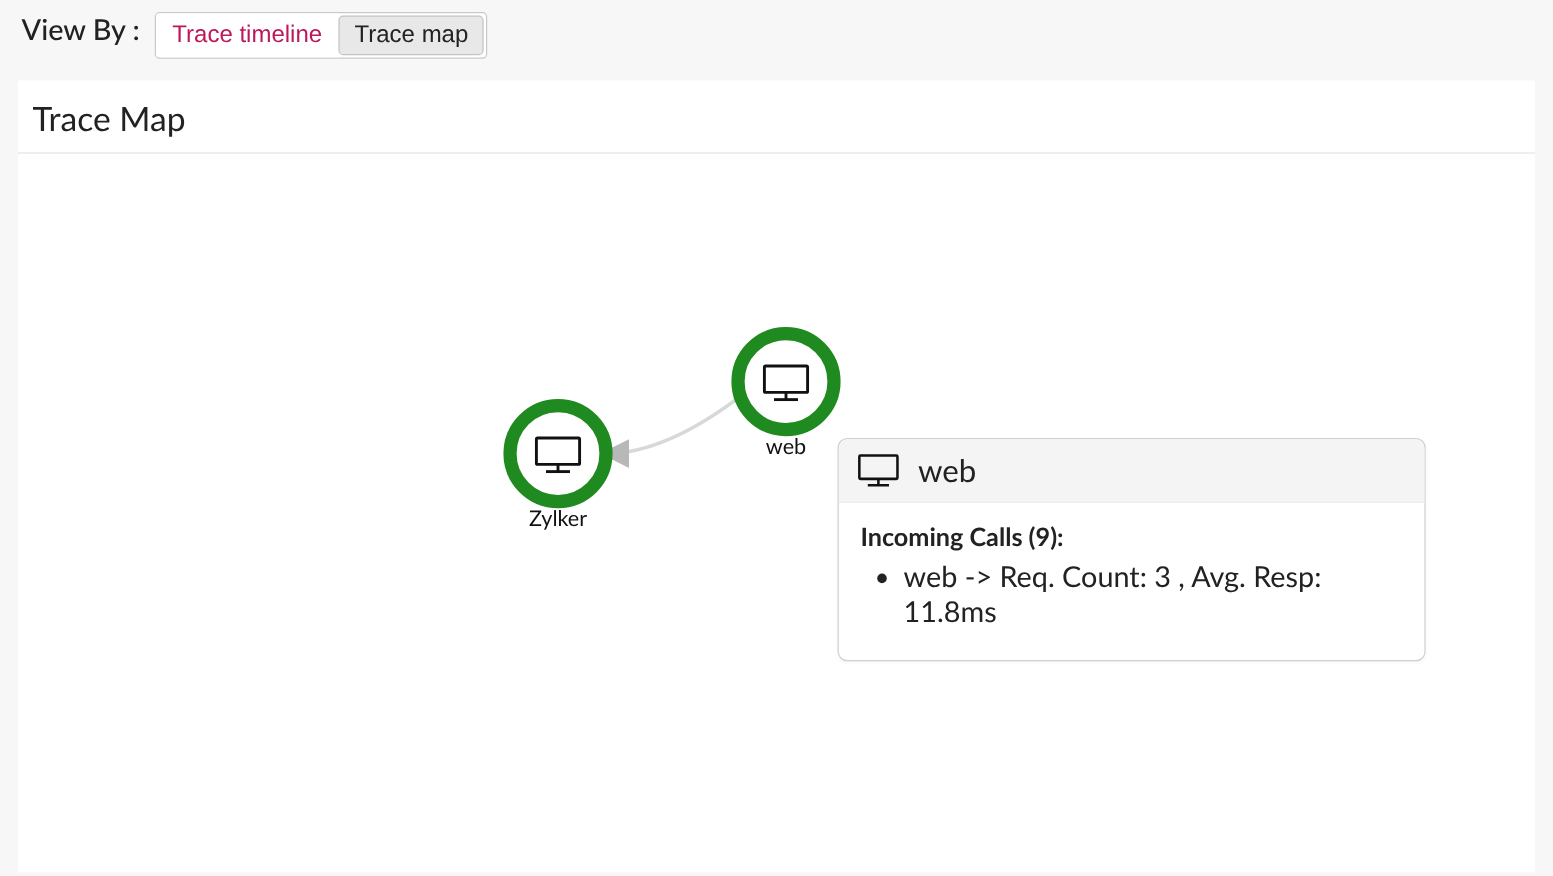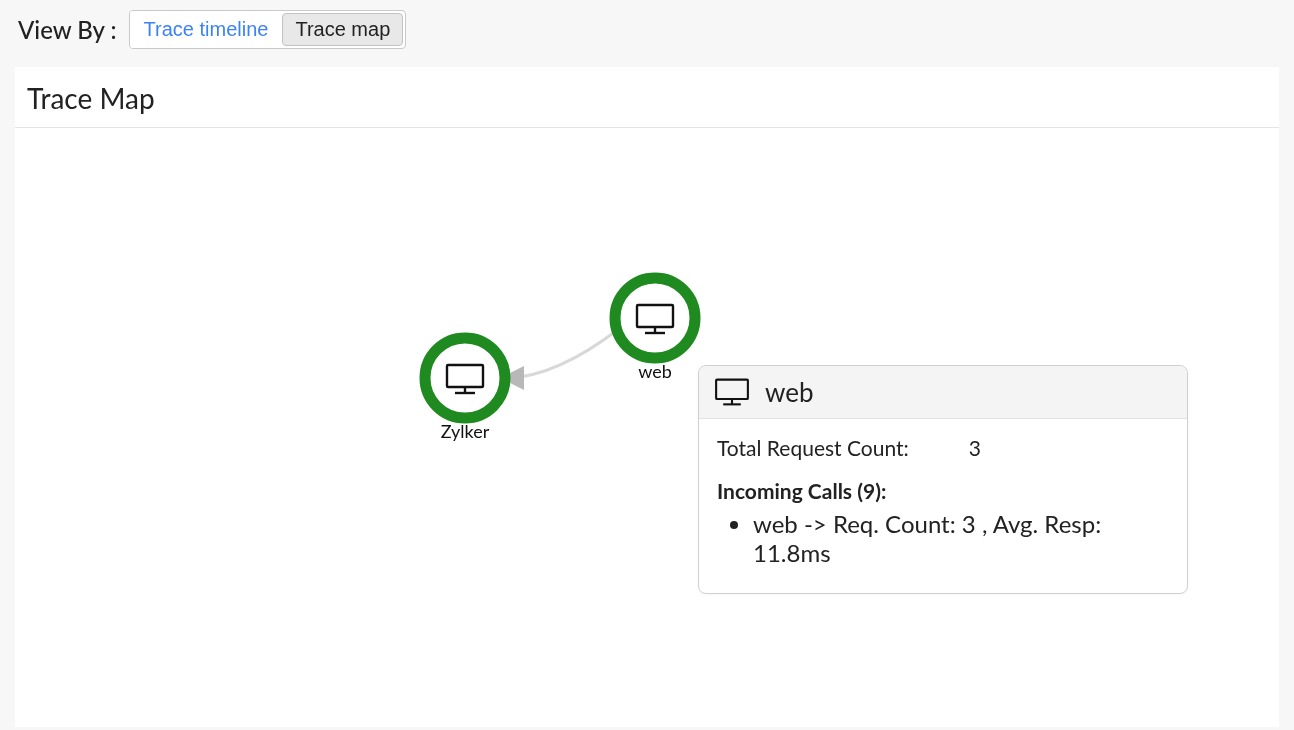--- a/index.html
+++ b/index.html
@@ -8,39 +8,39 @@
     font-family: -apple-system, BlinkMacSystemFont, "Segoe UI", "Lato", Arial, sans-serif;
     background: #f7f7f7;
     color: #222;
     width: 1294px;
     height: 730px;
     overflow: hidden;
   }
   .top-bar {
     padding: 10px 18px 18px 18px;
     display: flex;
-    align-items: center;
+    align-items: flex-start;
     gap: 12px;
   }
   .viewby-label {
     font-size: 24px;
     font-weight: 500;
     color: #222;
   }
   .btn-group {
     display: inline-flex;
     border: 1px solid #c9c9c9;
     border-radius: 4px;
     overflow: hidden;
     background: #fff;
   }
   .btn-seg {
     padding: 6px 14px;
     font-size: 20px;
-    color: #3b82f6;
+    color: #be185d;
     background: #fff;
     border: none;
     cursor: pointer;
   }
   .btn-seg.active {
     background: #e8e8e8;
     color: #222;
     border: 1px solid #c2c2c2;
     border-radius: 4px;
     margin: 2px 2px 2px 0;
@@ -171,24 +171,20 @@
     <div class="popup">
       <div class="popup-header">
         <svg class="mon-icon-lg" viewBox="-20 -16 40 34">
           <rect x="-18" y="-13" width="36" height="22" rx="1" fill="none" stroke="#111" stroke-width="2.4"></rect>
           <line x1="-10" y1="15" x2="10" y2="15" stroke="#111" stroke-width="2.4"></line>
           <line x1="0" y1="9" x2="0" y2="15" stroke="#111" stroke-width="2.4"></line>
         </svg>
         <span class="title">web</span>
       </div>
       <div class="popup-body">
-        <div class="kv-row">
-          <span class="k">Total Request Count:</span>
-          <span class="v">3</span>
-        </div>
         <div class="inc-title">Incoming Calls (9):</div>
         <ul>
           <li>web -&gt; Req. Count: 3 , Avg. Resp: 11.8ms</li>
         </ul>
       </div>
     </div>
   </div>
 </div>
 
 </body></html>

